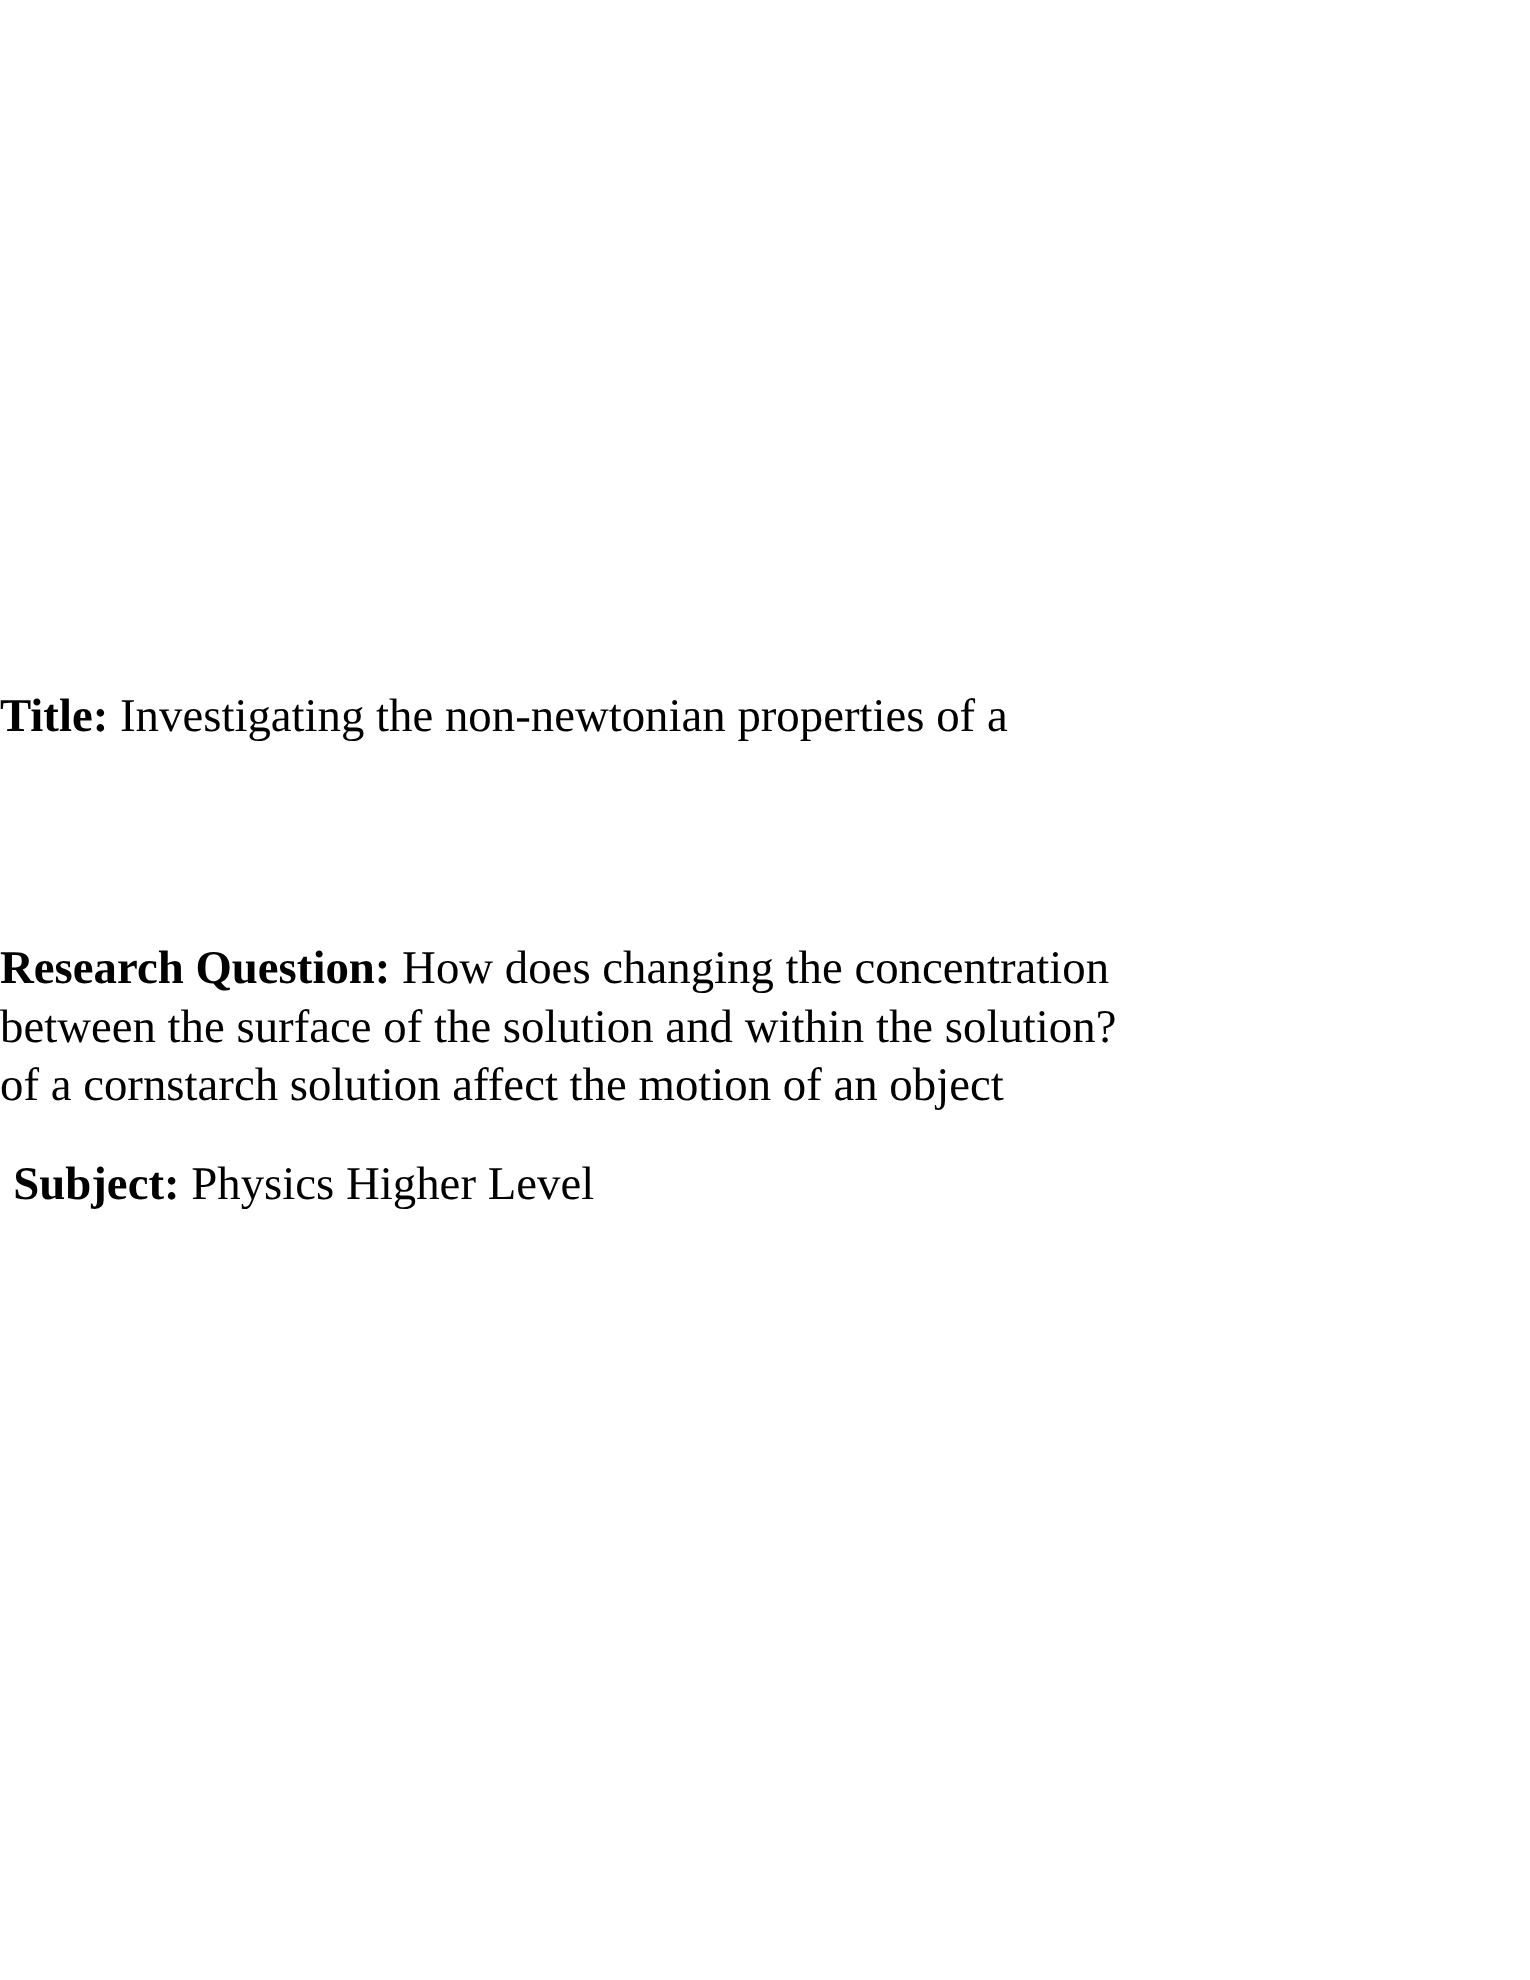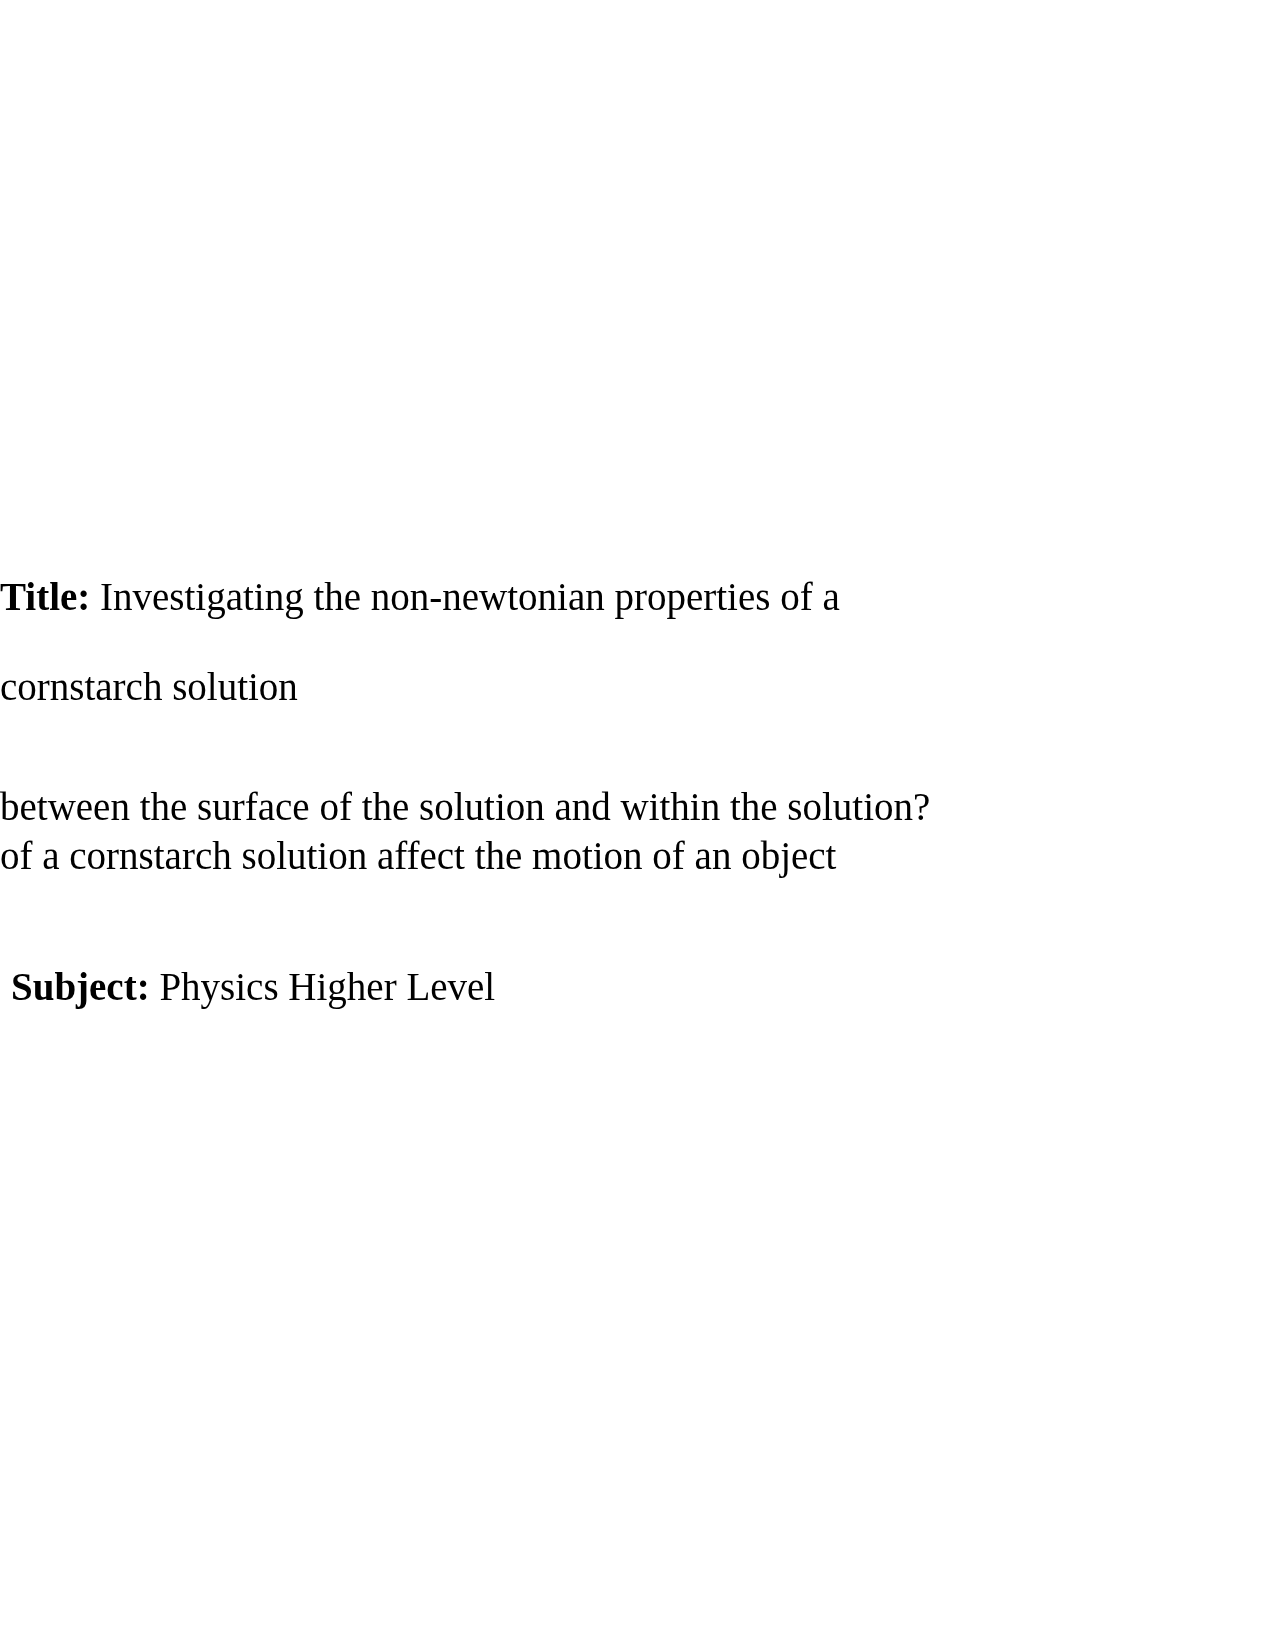--- a/index.html
+++ b/index.html
@@ -33,24 +33,24 @@
   .subject-block    { top: 962px; line-height: 49px; padding-left: 11px; }
   .wordcount-block  { top: 1038px; line-height: 49px; }
 </style>
 </head>
 <body>
 
 <div class="page">
 
   <p class="title-block">
     <span class="line"><span class="lbl">Title:</span><span> Investigating the non-newtonian properties of a</span></span>
-    <span class="line">cornstarch solution</span>
   </p>
 
   <p class="rq-block">
+    <span class="line"><span class="lbl">Research Question:</span><span> How does changing the concentration</span></span>
     <span class="line">between the surface of the solution and within the solution?</span>
     <span class="line">of a cornstarch solution affect the motion of an object</span>
   </p>
 
   <p class="subject-block">
     <span class="lbl">Subject:</span><span> Physics Higher Level</span>
   </p>
 
 
 </div>

